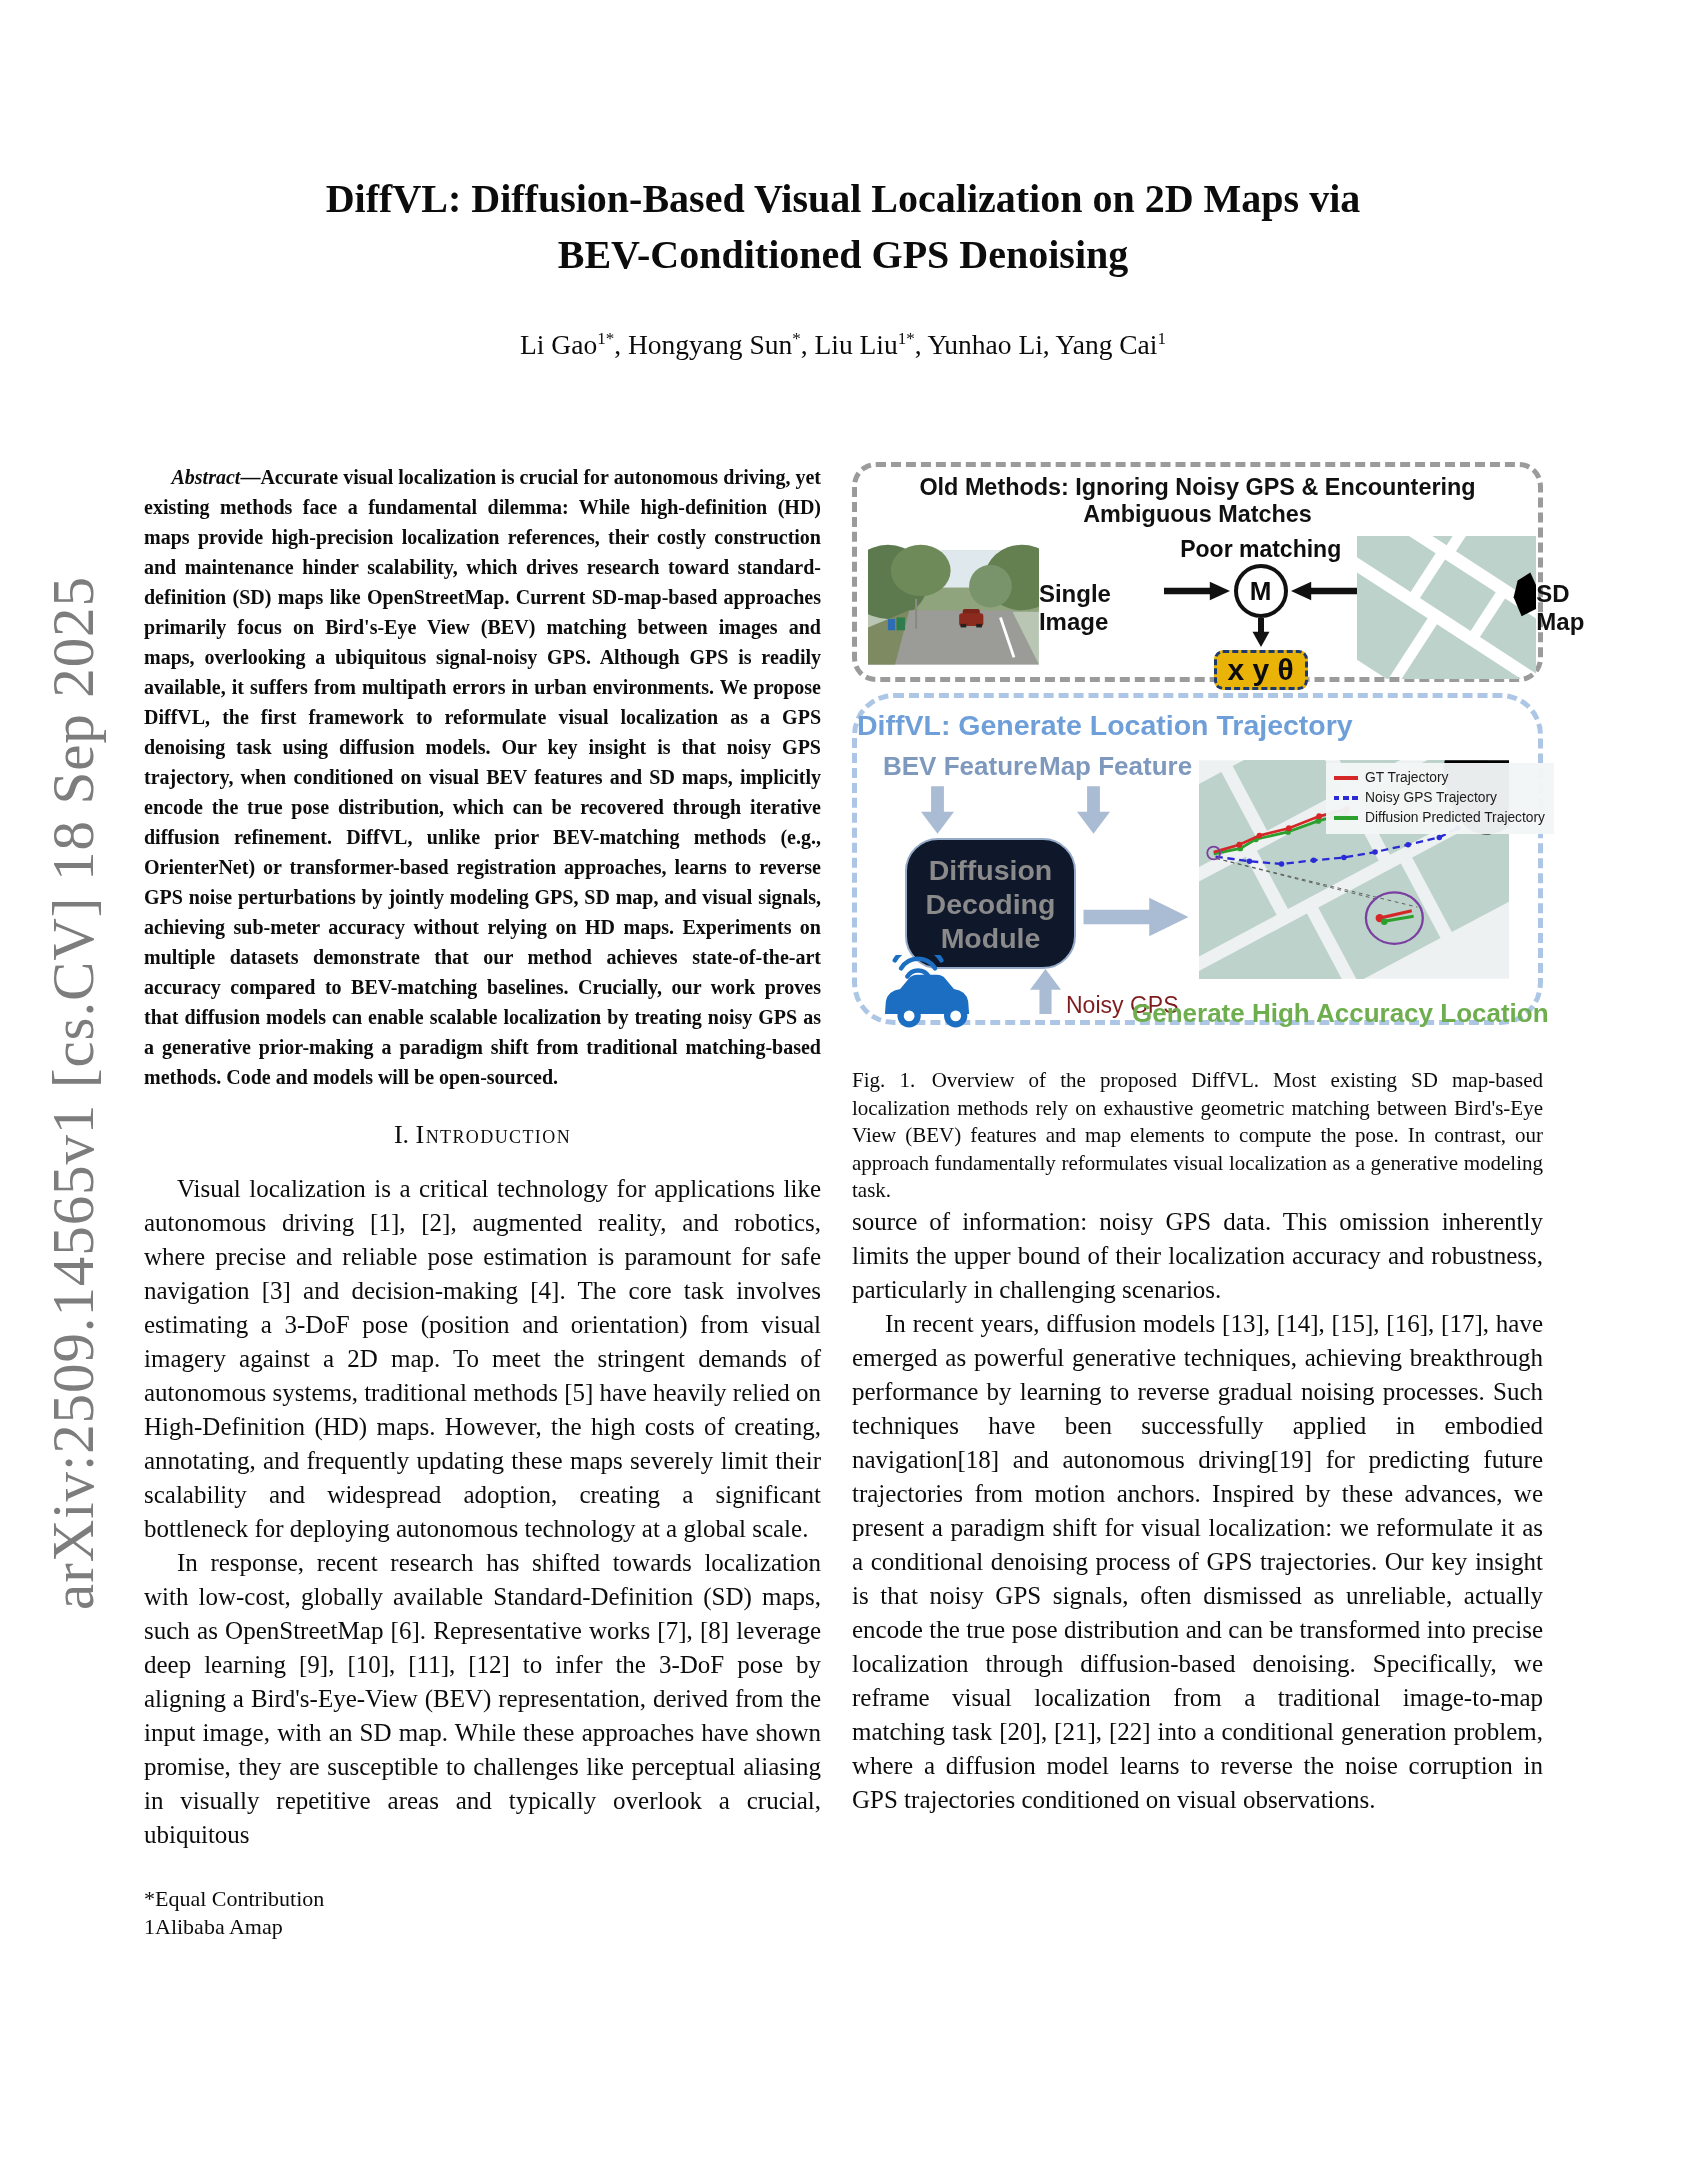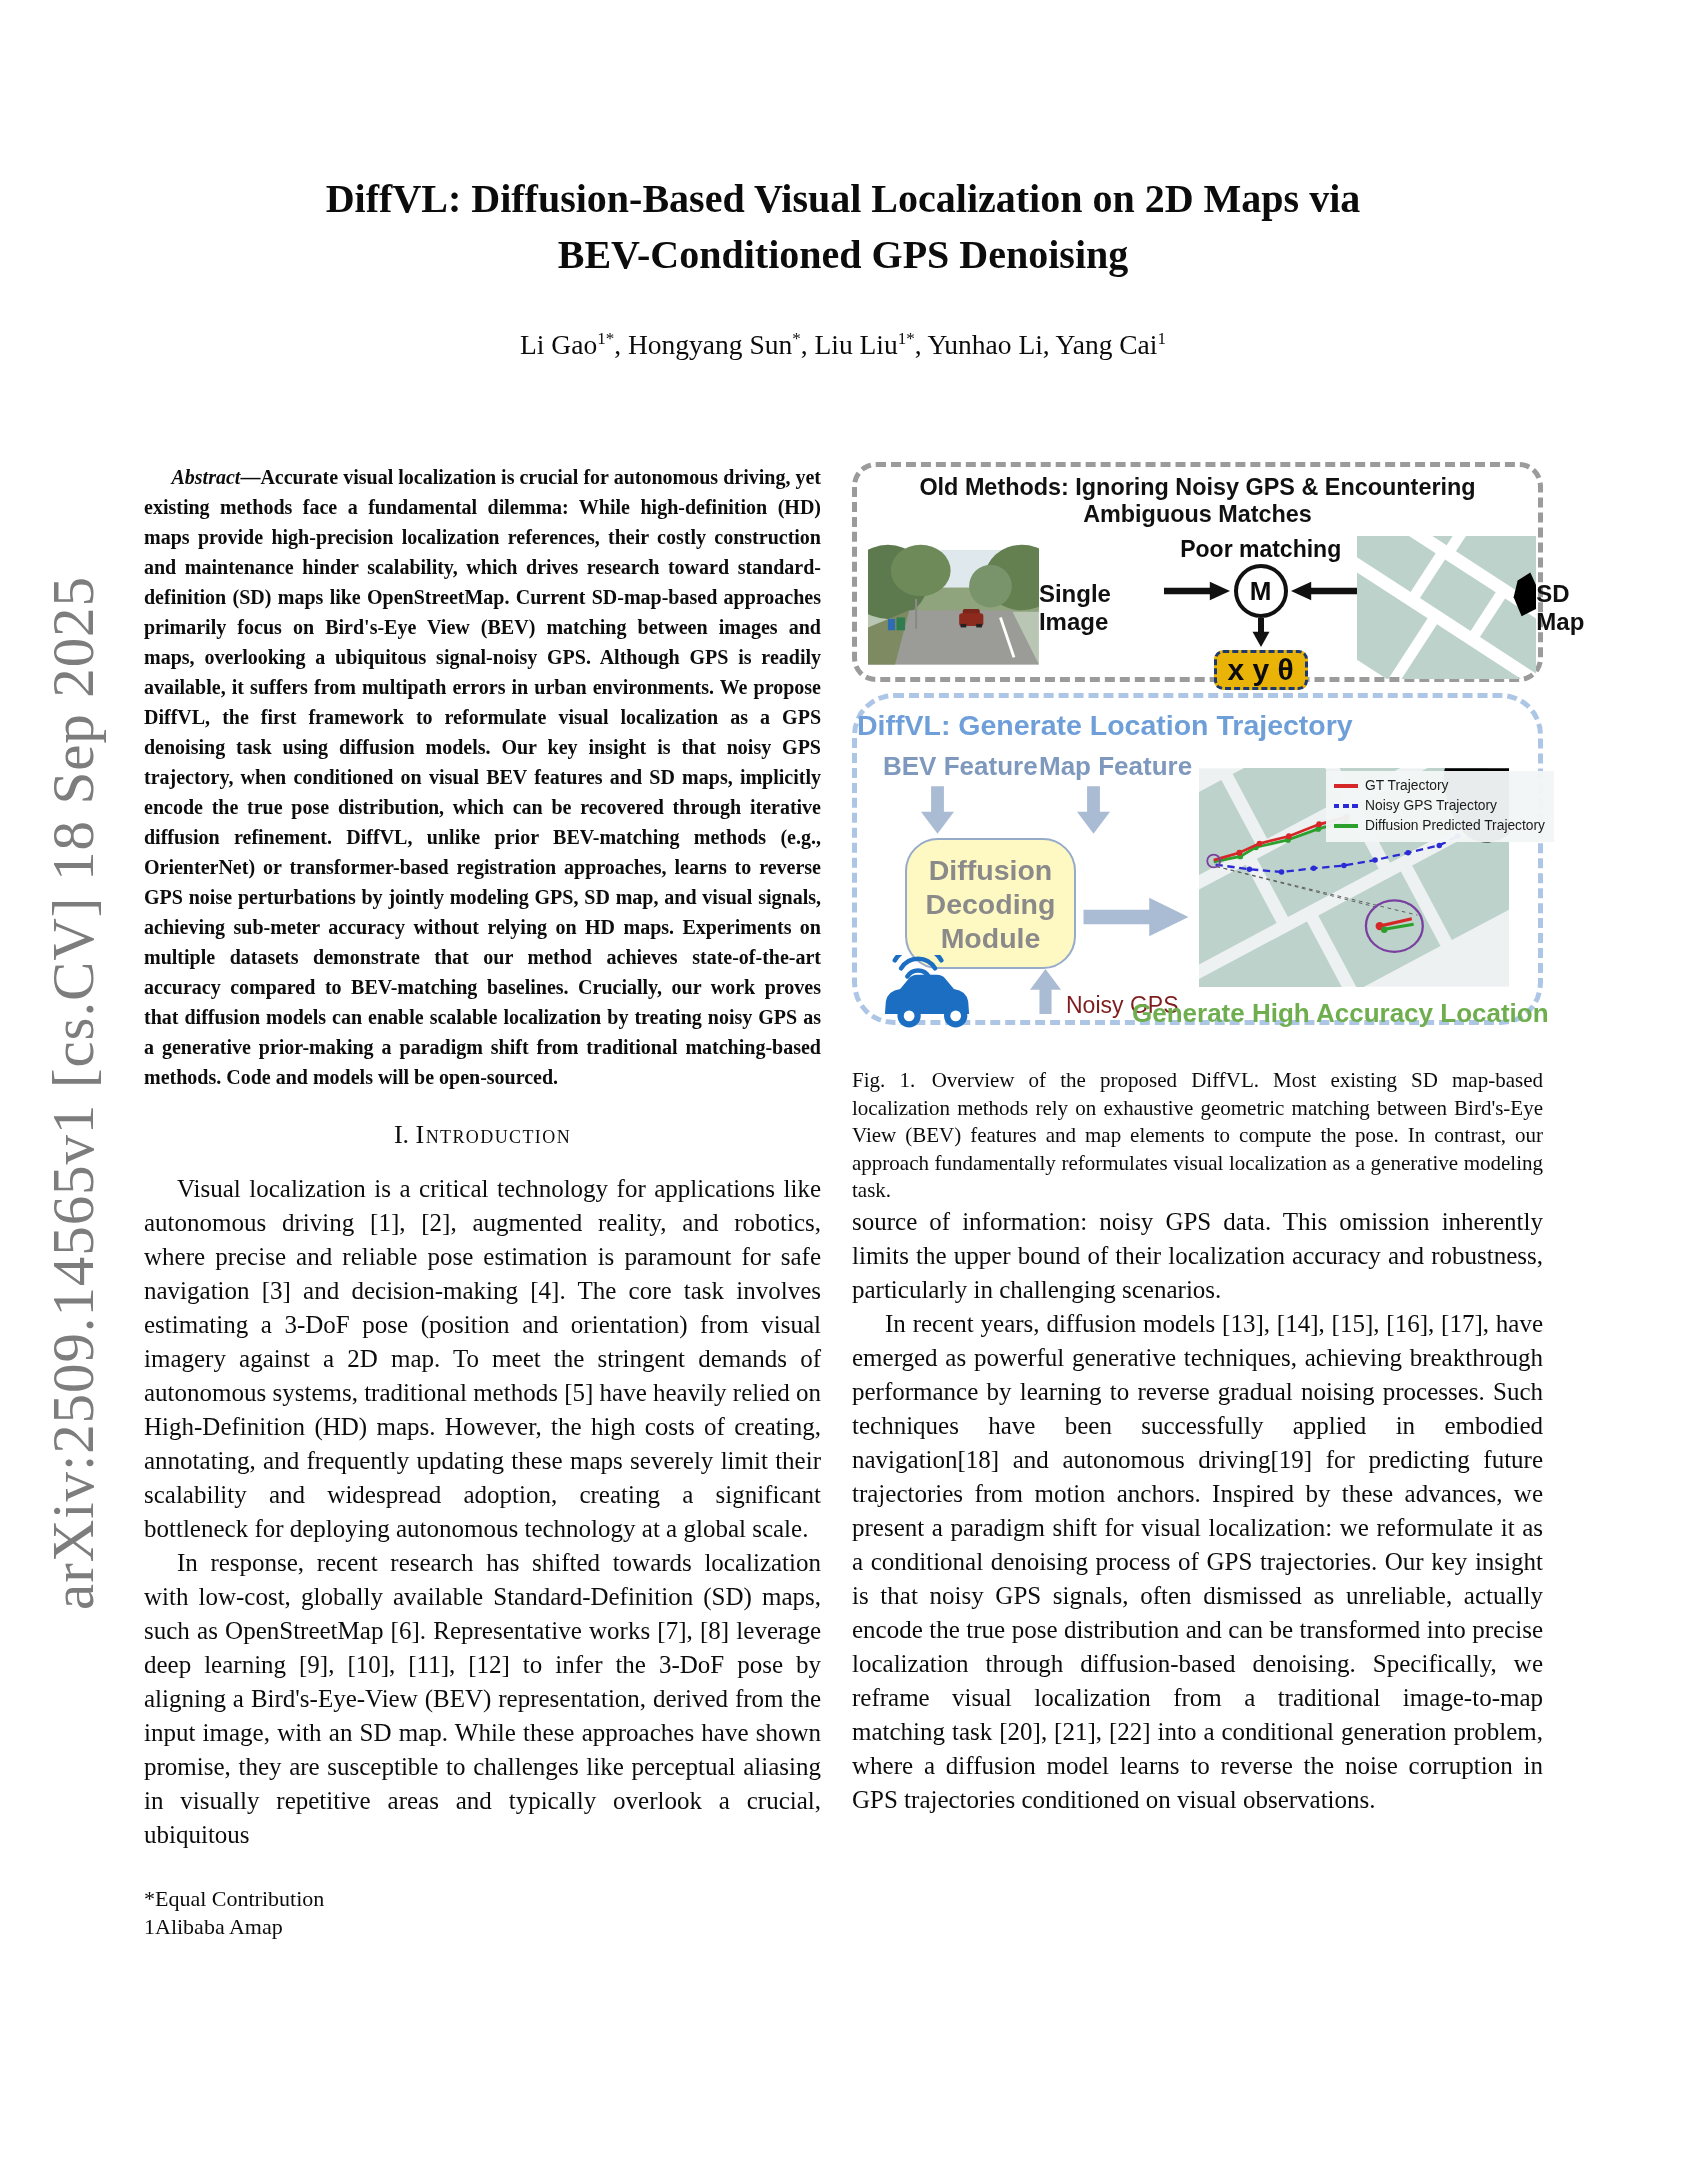--- a/index.html
+++ b/index.html
@@ -44,29 +44,29 @@
   .pose-box{margin-top:2.8px;border:3.7px dashed #1d3a6e;background:#eab308;border-radius:9.2px;
             font-weight:bold;font-size:30px;padding:0px 11px;}
 
   .panel-new{position:relative;height:332px;border:5.5px dashed #adc6e6;border-radius:42px;margin-top:11px;}
   .pn-title{position:absolute;top:11px;left:0;right:0;text-align:left;color:#6f9fd8;
             font-weight:bold;font-size:28.5px;}
   .pn-bev{position:absolute;left:26px;top:53px;color:#7e99bd;font-weight:bold;font-size:26px;}
   .pn-mapf{position:absolute;left:182px;top:53px;color:#7e99bd;font-weight:bold;font-size:26px;}
   .pn-arrow-d1{position:absolute;left:64px;top:88px;}
   .pn-arrow-d2{position:absolute;left:220px;top:88px;}
-  .pn-module{position:absolute;left:48px;top:140px;width:167px;height:127px;background:#fef9c3;
+  .pn-module{position:absolute;left:48px;top:140px;width:167px;height:127px;background:#0f172a;
              border:2.8px solid #96abc9;border-radius:33px;display:flex;flex-direction:column;
              justify-content:center;align-items:center;color:#8a8a8a;font-weight:bold;
              font-size:28.5px;line-height:34px;}
   .pn-car{position:absolute;left:14.7px;top:257px;}
   .pn-up-arrow{position:absolute;left:173px;top:268px;}
   .pn-noisy{position:absolute;left:209px;top:294px;color:#7f1d1d;font-weight:normal;font-size:23px;}
   .pn-right-arrow{position:absolute;left:226px;top:198px;}
-  .pn-map{position:absolute;left:342px;top:70px;width:358px;height:219px;}
+  .pn-map{position:absolute;left:342px;top:62px;width:358px;height:219px;}
   .pn-legend{position:absolute;top:2.8px;right:2.8px;background:rgba(242,246,246,0.96);padding:5.5px 9.2px 5.5px 7.3px;}
   .legend-row{display:flex;align-items:center;gap:7.3px;font-size:13.8px;color:#1a1a1a;line-height:20px;}
   .sw{width:24px;height:3.7px;flex:0 0 24px;}
   .sw-gt{background:#d62728;}
   .sw-noisy{background:repeating-linear-gradient(90deg,#2a2ad6 0 5.5px,rgba(0,0,0,0) 5.5px 9.2px);}
   .sw-pred{background:#2ca02c;}
   .pn-result{position:absolute;left:275px;top:300px;color:#6fae4e;font-weight:bold;font-size:26px;white-space:nowrap;}
 
   .caption{margin-top:42px;font-size:21px;line-height:27.5px;text-align:justify;font-family:"Liberation Serif",serif;}
   .caption .cap-label{margin-right:16.5px;}

